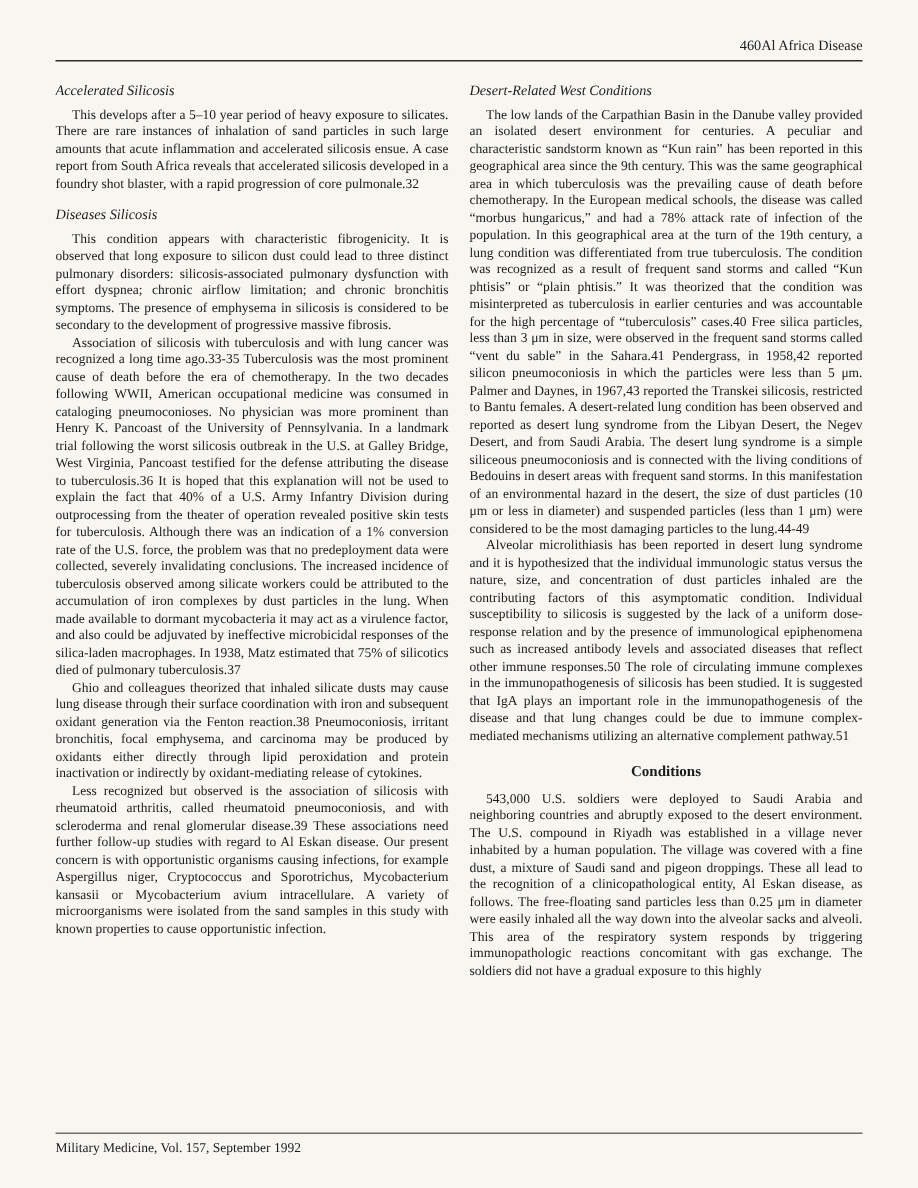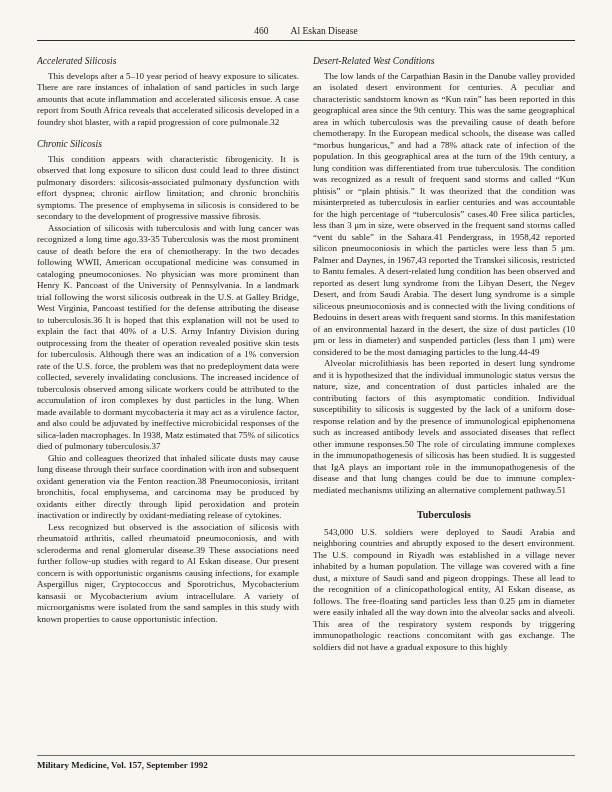--- a/index.html
+++ b/index.html
@@ -12,24 +12,23 @@
   .page {
     width: 612px;
     height: 792px;
     background: #f7f6f1;
     padding: 26px 37px 0 37px;
     position: relative;
     overflow: hidden;
   }
   .page-header {
     display: flex;
-    justify-content: center;
+    justify-content: flex-end;
     align-items: baseline;
     font-size: 9.5px;
-    gap: 22px;
   }
   .header-rule {
     border-top: 1px solid #2e2e2e;
     margin-top: 4px;
     margin-bottom: 15px;
   }
   .columns {
     display: flex;
     gap: 14px;
     height: 700px;
@@ -61,58 +60,57 @@
     text-indent: 11px;
     margin: 0;
     font-family: Liberation Serif, serif;
   }
   .page-footer {
     position: absolute;
     left: 37px;
     right: 37px;
     bottom: 22px;
     font-size: 9px;
-    font-weight: bold;
   }
   .footer-rule {
     border-top: 1px solid #6e6d68;
     margin-bottom: 4px;
   }
 </style>
 </head>
 <body>
 
 <div class="page">
 
   <div class="page-header">
     <span class="page-number">460</span>
-    <span class="running-title">Al Eskan Disease</span>
+    <span class="running-title">Al Africa Disease</span>
   </div>
   <div class="header-rule"></div>
 
   <div class="columns">
 
     <div class="column">
       <h2 class="section-heading">Accelerated Silicosis</h2>
       <p class="para">This develops after a 5–10 year period of heavy exposure to silicates. There are rare instances of inhalation of sand particles in such large amounts that acute inflammation and accelerated silicosis ensue. A case report from South Africa reveals that accelerated silicosis developed in a foundry shot blaster, with a rapid progression of core pulmonale.32</p>
 
-      <h2 class="section-heading">Chronic Silicosis</h2>
+      <h2 class="section-heading">Diseases Silicosis</h2>
       <p class="para">This condition appears with characteristic fibrogenicity. It is observed that long exposure to silicon dust could lead to three distinct pulmonary disorders: silicosis-associated pulmonary dysfunction with effort dyspnea; chronic airflow limitation; and chronic bronchitis symptoms. The presence of emphysema in silicosis is considered to be secondary to the development of progressive massive fibrosis.</p>
 
       <p class="para">Association of silicosis with tuberculosis and with lung cancer was recognized a long time ago.33-35 Tuberculosis was the most prominent cause of death before the era of chemotherapy. In the two decades following WWII, American occupational medicine was consumed in cataloging pneumoconioses. No physician was more prominent than Henry K. Pancoast of the University of Pennsylvania. In a landmark trial following the worst silicosis outbreak in the U.S. at Galley Bridge, West Virginia, Pancoast testified for the defense attributing the disease to tuberculosis.36 It is hoped that this explanation will not be used to explain the fact that 40% of a U.S. Army Infantry Division during outprocessing from the theater of operation revealed positive skin tests for tuberculosis. Although there was an indication of a 1% conversion rate of the U.S. force, the problem was that no predeployment data were collected, severely invalidating conclusions. The increased incidence of tuberculosis observed among silicate workers could be attributed to the accumulation of iron complexes by dust particles in the lung. When made available to dormant mycobacteria it may act as a virulence factor, and also could be adjuvated by ineffective microbicidal responses of the silica-laden macrophages. In 1938, Matz estimated that 75% of silicotics died of pulmonary tuberculosis.37</p>
       <p class="para">Ghio and colleagues theorized that inhaled silicate dusts may cause lung disease through their surface coordination with iron and subsequent oxidant generation via the Fenton reaction.38 Pneumoconiosis, irritant bronchitis, focal emphysema, and carcinoma may be produced by oxidants either directly through lipid peroxidation and protein inactivation or indirectly by oxidant-mediating release of cytokines.</p>
       <p class="para">Less recognized but observed is the association of silicosis with rheumatoid arthritis, called rheumatoid pneumoconiosis, and with scleroderma and renal glomerular disease.39 These associations need further follow-up studies with regard to Al Eskan disease. Our present concern is with opportunistic organisms causing infections, for example Aspergillus niger, Cryptococcus and Sporotrichus, Mycobacterium kansasii or Mycobacterium avium intracellulare. A variety of microorganisms were isolated from the sand samples in this study with known properties to cause opportunistic infection.</p>
     </div>
 
     <div class="column">
       <h2 class="section-heading">Desert-Related West Conditions</h2>
       <p class="para">The low lands of the Carpathian Basin in the Danube valley provided an isolated desert environment for centuries. A peculiar and characteristic sandstorm known as “Kun rain” has been reported in this geographical area since the 9th century. This was the same geographical area in which tuberculosis was the prevailing cause of death before chemotherapy. In the European medical schools, the disease was called “morbus hungaricus,” and had a 78% attack rate of infection of the population. In this geographical area at the turn of the 19th century, a lung condition was differentiated from true tuberculosis. The condition was recognized as a result of frequent sand storms and called “Kun phtisis” or “plain phtisis.” It was theorized that the condition was misinterpreted as tuberculosis in earlier centuries and was accountable for the high percentage of “tuberculosis” cases.40 Free silica particles, less than 3 μm in size, were observed in the frequent sand storms called “vent du sable” in the Sahara.41 Pendergrass, in 1958,42 reported silicon pneumoconiosis in which the particles were less than 5 μm. Palmer and Daynes, in 1967,43 reported the Transkei silicosis, restricted to Bantu females. A desert-related lung condition has been observed and reported as desert lung syndrome from the Libyan Desert, the Negev Desert, and from Saudi Arabia. The desert lung syndrome is a simple siliceous pneumoconiosis and is connected with the living conditions of Bedouins in desert areas with frequent sand storms. In this manifestation of an environmental hazard in the desert, the size of dust particles (10 μm or less in diameter) and suspended particles (less than 1 μm) were considered to be the most damaging particles to the lung.44-49</p>
       <p class="para">Alveolar microlithiasis has been reported in desert lung syndrome and it is hypothesized that the individual immunologic status versus the nature, size, and concentration of dust particles inhaled are the contributing factors of this asymptomatic condition. Individual susceptibility to silicosis is suggested by the lack of a uniform dose-response relation and by the presence of immunological epiphenomena such as increased antibody levels and associated diseases that reflect other immune responses.50 The role of circulating immune complexes in the immunopathogenesis of silicosis has been studied. It is suggested that IgA plays an important role in the immunopathogenesis of the disease and that lung changes could be due to immune complex-mediated mechanisms utilizing an alternative complement pathway.51</p>
 
-      <h2 class="conclusions-heading">Tuberculosis</h2>
+      <h2 class="conclusions-heading">Conditions</h2>
       <p class="para">543,000 U.S. soldiers were deployed to Saudi Arabia and neighboring countries and abruptly exposed to the desert environment. The U.S. compound in Riyadh was established in a village never inhabited by a human population. The village was covered with a fine dust, a mixture of Saudi sand and pigeon droppings. These all lead to the recognition of a clinicopathological entity, Al Eskan disease, as follows. The free-floating sand particles less than 0.25 μm in diameter were easily inhaled all the way down into the alveolar sacks and alveoli. This area of the respiratory system responds by triggering immunopathologic reactions concomitant with gas exchange. The soldiers did not have a gradual exposure to this highly</p>
     </div>
 
   </div>
 
   <div class="page-footer">
     <div class="footer-rule"></div>
     <span class="footer-text">Military Medicine, Vol. 157, September 1992</span>
   </div>
 

